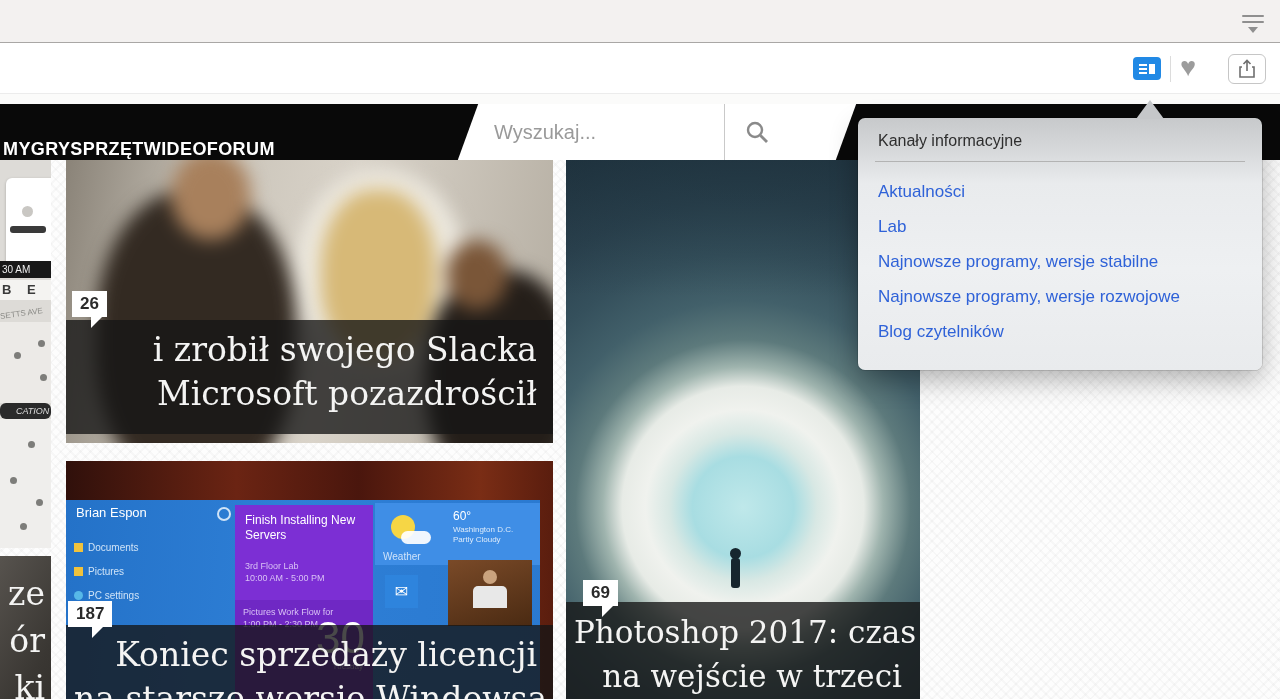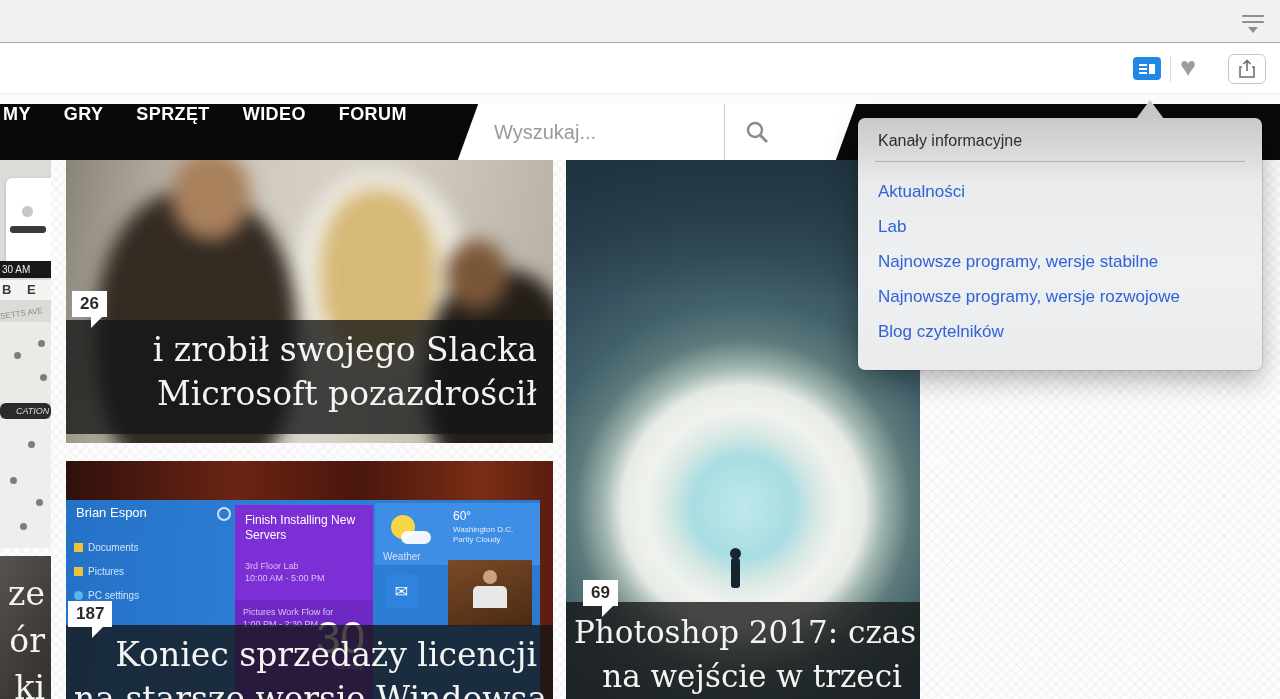--- a/index.html
+++ b/index.html
@@ -27,21 +27,21 @@
   .heart { color:#9c9c9c; font-size:27px; line-height:1; margin-top:-3px; }
   .share-btn { width:38px; height:30px; border:1px solid #c6c6c6; border-radius:6px;
     margin-left:32px; display:flex; align-items:center; justify-content:center; background:#fff; }
 
   .substrip { position:absolute; top:93px; left:0; right:0; height:11px;
     background:#fbfbfa; border-top:1px solid #ececec; }
 
   
   .navbar { position:absolute; top:104px; left:0; right:0; height:56px; background:#090909; }
   .nav-items { position:absolute; left:3px; top:0; height:100%;
-    display:flex; align-items:flex-start; gap:33px; }
+    display:flex; align-items:flex-end; }
   .nav-item { color:#fff; font-weight:bold; font-size:18px; letter-spacing:.4px; cursor:pointer; white-space:nowrap; }
   .search-wrap { position:absolute; left:468px; top:0; width:378px; height:56px;
     background:#fff; transform:skewX(-20deg); }
   .search-inner { transform:skewX(20deg); display:flex; align-items:center; height:100%;
     padding-left:24px; }
   input.search { border:none; outline:none; font-size:20px; color:#777;
     width:232px; background:transparent; font-family:"Liberation Sans",sans-serif; }
   input.search::placeholder { color:#9a9a9a; }
   .search-divider { width:1px; height:56px; background:#c9c9c9; }
   .mag-box { width:64px; display:flex; justify-content:center; }

